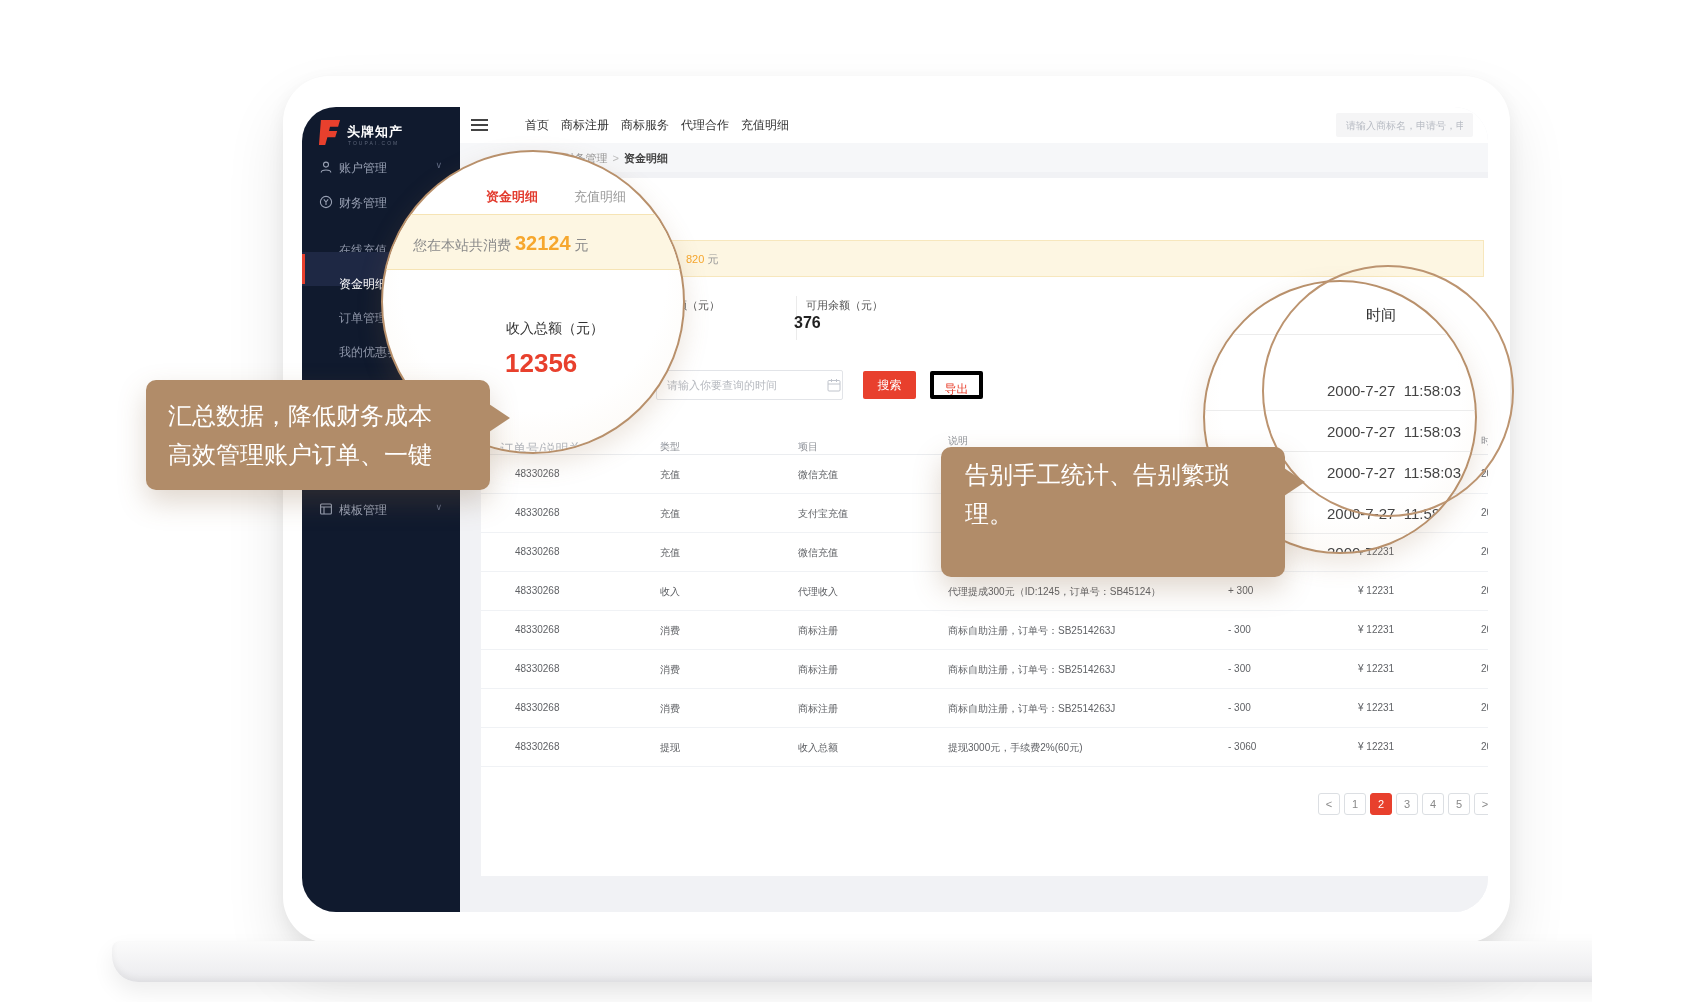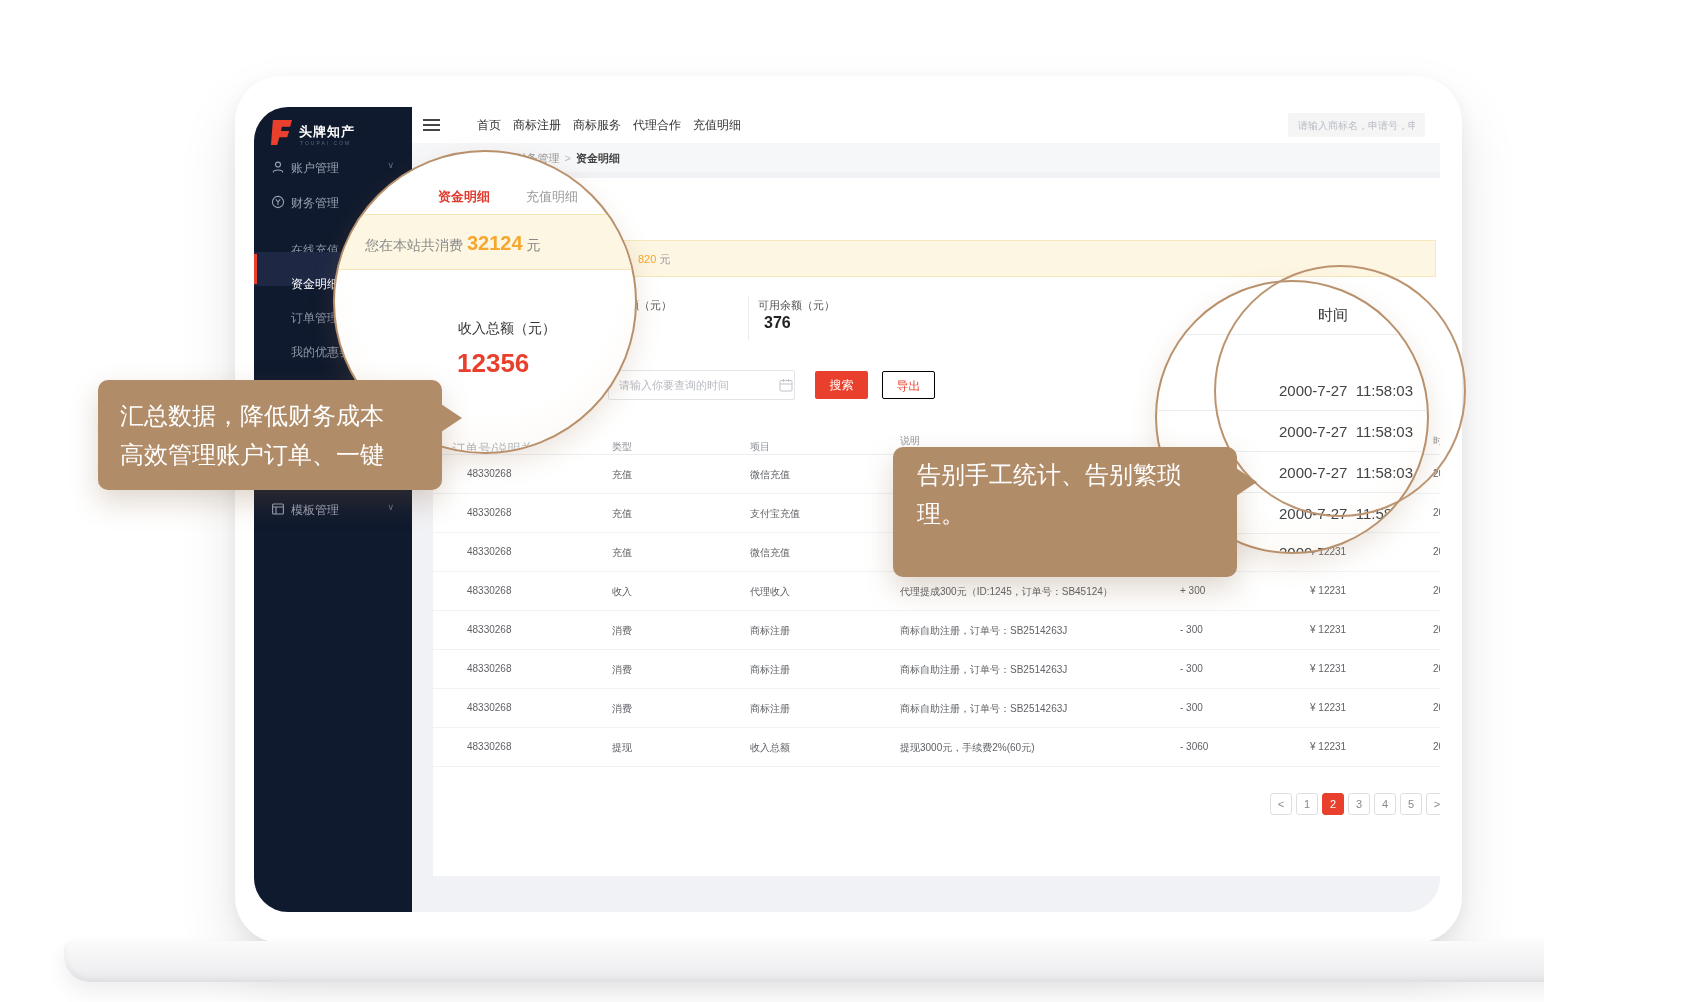--- a/index.html
+++ b/index.html
@@ -1,17 +1,17 @@
 <!DOCTYPE html>
 <html><head>
 <meta charset="utf-8">
 <style>
   html,body{margin:0;padding:0;background:#fff;}
   .stage{position:relative;width:1544px;height:1002px;background:#fff;overflow:hidden;
-         font-family:"Liberation Sans","DejaVu Sans",sans-serif;-webkit-font-smoothing:antialiased;}
+         font-family:"Liberation Sans","DejaVu Sans",sans-serif;margin-left:48px;-webkit-font-smoothing:antialiased;}
 
   
   .laptop-frame{position:absolute;left:235px;top:76px;width:1227px;height:867px;background:#fff;
     border-radius:46px;box-shadow:0 30px 60px rgba(0,0,0,.10),0 6px 18px rgba(0,0,0,.06);}
   .laptop-base{position:absolute;left:64px;top:941px;width:1568px;height:41px;
     background:linear-gradient(180deg,#fbfbfb,#ebebee);border-radius:8px 8px 26px 26px;
     box-shadow:inset 0 -4px 6px rgba(0,0,0,.05),0 10px 22px rgba(0,0,0,.07);}
   .screen{position:absolute;left:254px;top:107px;width:1186px;height:805px;border-radius:34px;
     overflow:hidden;background:#f1f2f5;}
 
@@ -62,21 +62,21 @@
   .stat-label{position:absolute;top:120px;font-size:11px;color:#555;}
   .stat-value{position:absolute;top:136px;font-size:16px;font-weight:bold;color:#222;}
   .stat-div{position:absolute;top:118px;width:1px;height:44px;background:#ebebeb;}
   .f-input{position:absolute;top:192px;height:30px;border:1px solid #e2e4e8;border-radius:2px;background:#fff;
     font-size:11px;color:#666;padding:0 10px;box-sizing:border-box;outline:none;}
   .f-input::placeholder{color:#b7bac0;}
   .cal{position:absolute;left:346px;top:200px;width:14px;height:14px;}
   .btn{position:absolute;top:193px;width:53px;height:28px;border-radius:2px;font-size:12px;text-align:center;
     line-height:28px;cursor:pointer;box-sizing:border-box;}
   .btn-search{left:382px;background:#e8402d;color:#fff;}
-  .btn-export{left:449px;background:#fff;border:1px solid #000000;color:#e8402d;}
+  .btn-export{left:449px;background:#fff;border:4px solid #000000;color:#e8402d;}
 
   
   .thead{position:absolute;left:0;top:250px;width:1007px;height:26px;}
   .thead span{position:absolute;top:6px;font-size:10px;color:#909399;white-space:nowrap;}
   .thead .sort{color:#c0c4cc;font-size:8px;}
   .tsep{position:absolute;left:0;top:276px;width:1007px;height:1px;background:#ebedf0;}
   .trows{position:absolute;left:0;top:277px;width:1007px;}
   .trow{position:relative;width:1007px;height:39px;border-bottom:1px solid #f0f2f5;box-sizing:border-box;}
   .trow span{position:absolute;top:13px;font-size:10px;color:#606266;white-space:nowrap;}
   .c-order{left:34px}.c-type{left:179px}.c-project{left:317px}.c-desc{left:467px}
@@ -224,21 +224,21 @@
           <span class="txt2"><span class="sv">820</span> <span>元</span></span>
         </div>
 
         <span class="stat-label" style="left:22px">收入总额（元）</span>
         <span class="stat-value" style="left:22px">12356</span>
         <div class="stat-div" style="left:147px"></div>
         <span class="stat-label" style="left:162px">支出总额（元）</span>
         <span class="stat-value" style="left:162px"></span>
         <div class="stat-div" style="left:315px"></div>
         <span class="stat-label" style="left:325px">可用余额（元）</span>
-        <span class="stat-value" style="left:331px">376</span>
+        <span class="stat-value" style="left:313px">376</span>
 
         <input class="f-input" style="left: 4px; width: 163px;" placeholder="订单号/说明关键词">
         <input class="f-input" style="left: 175px; width: 187px;" placeholder="请输入你要查询的时间">
         <svg class="cal" viewBox="0 0 14 14" fill="none" stroke="#c0c4cc" stroke-width="1">
           <rect x="1" y="2.5" width="12" height="10.5" rx="1"></rect>
             <path d="M1 6 H13 M4.5 1 V4 M9.5 1 V4"></path>
         </svg>
         <div class="btn btn-search">搜索</div>
         <div class="btn btn-export">导出</div>
 

